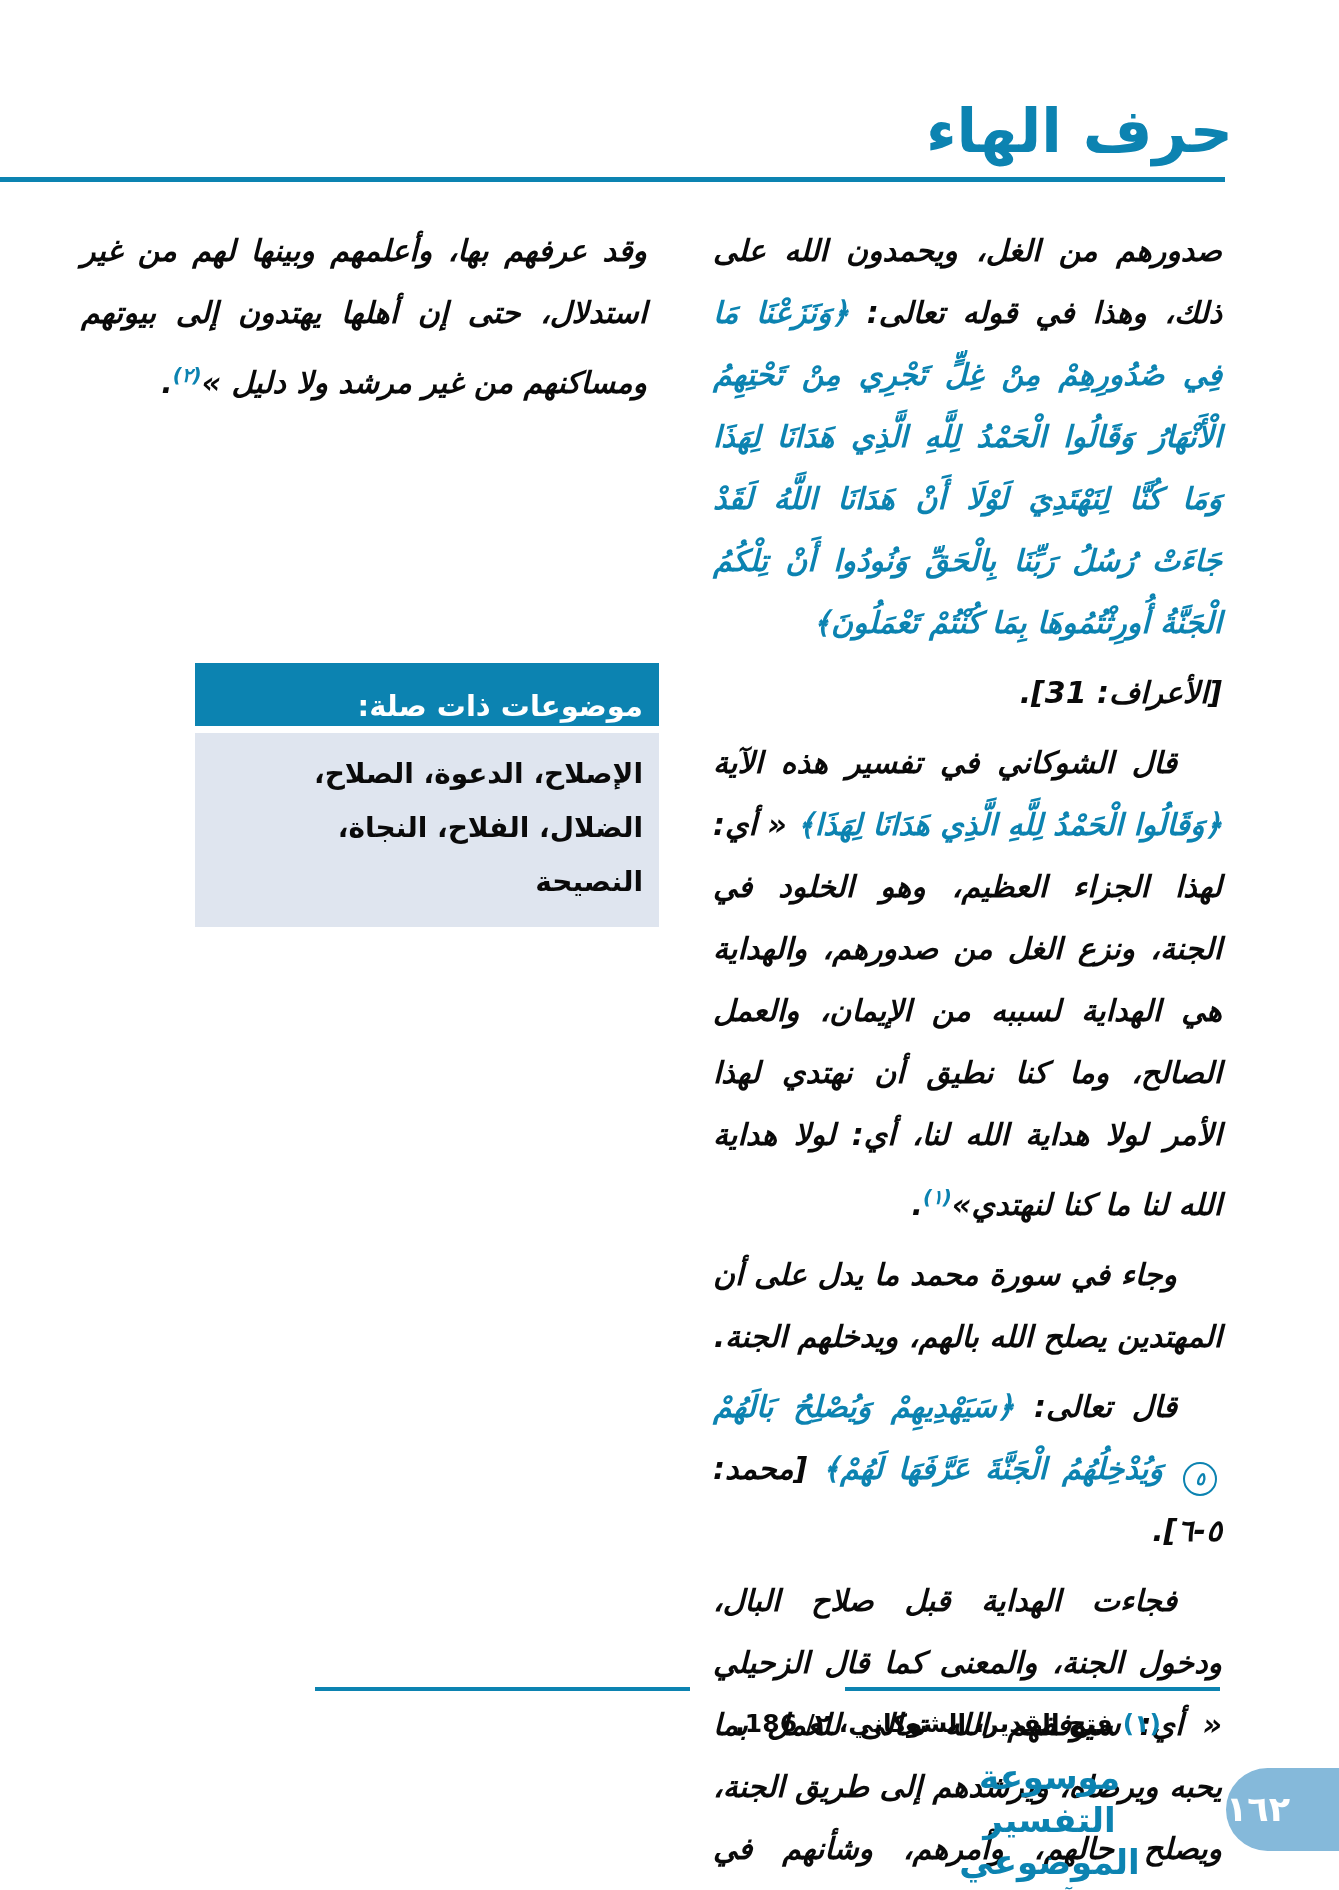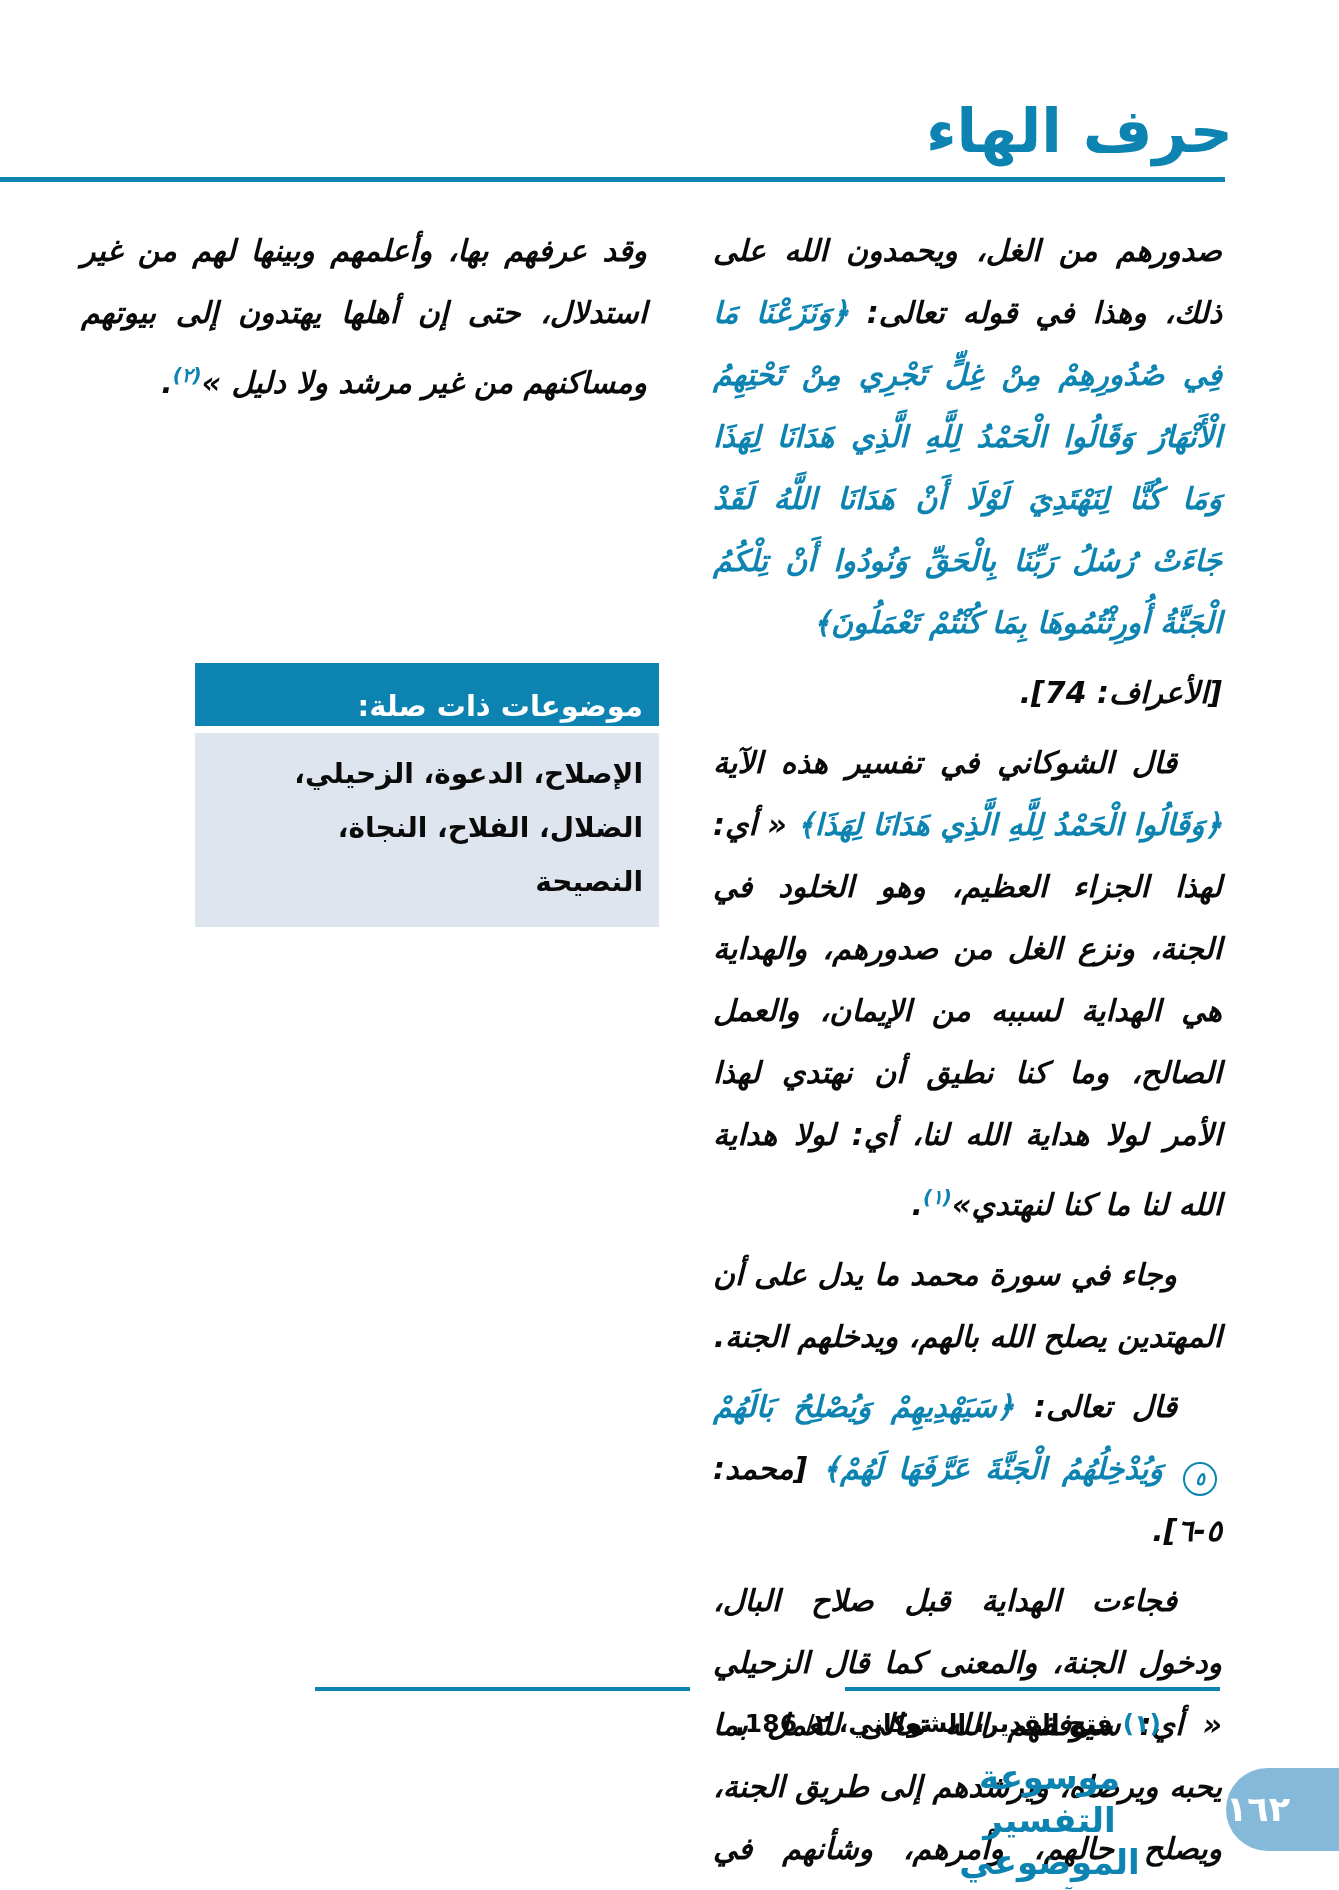--- a/index.html
+++ b/index.html
@@ -116,34 +116,34 @@
 </head>
 <body>
 
 <div class="page">
 
   <div class="header-title">حرف الهاء</div>
   <div class="header-rule"></div>
 
   <div class="col col-right">
     <p class="para"><span>صدورهم من الغل، ويحمدون الله على ذلك، وهذا في قوله تعالى: </span><span class="seg-q">﴿وَنَزَعْنَا مَا فِي صُدُورِهِمْ مِنْ غِلٍّ تَجْرِي مِنْ تَحْتِهِمُ الْأَنْهَارُ وَقَالُوا الْحَمْدُ لِلَّهِ الَّذِي هَدَانَا لِهَذَا وَمَا كُنَّا لِنَهْتَدِيَ لَوْلَا أَنْ هَدَانَا اللَّهُ لَقَدْ جَاءَتْ رُسُلُ رَبِّنَا بِالْحَقِّ وَنُودُوا أَنْ تِلْكُمُ الْجَنَّةُ أُورِثْتُمُوهَا بِمَا كُنْتُمْ تَعْمَلُونَ﴾</span></p>
-    <p class="para"><span>[الأعراف: 74].</span></p>
+    <p class="para"><span>[الأعراف: 31].</span></p>
     <p class="para indent"><span>قال الشوكاني في تفسير هذه الآية </span><span class="seg-q">﴿وَقَالُوا الْحَمْدُ لِلَّهِ الَّذِي هَدَانَا لِهَذَا﴾</span><span> « أي: لهذا الجزاء العظيم، وهو الخلود في الجنة، ونزع الغل من صدورهم، والهداية هي الهداية لسببه من الإيمان، والعمل الصالح، وما كنا نطيق أن نهتدي لهذا الأمر لولا هداية الله لنا، أي: لولا هداية الله لنا ما كنا لنهتدي»</span><span class="seg-m">(١)</span><span>.</span></p>
     <p class="para indent"><span>وجاء في سورة محمد ما يدل على أن المهتدين يصلح الله بالهم، ويدخلهم الجنة.</span></p>
     <p class="para indent"><span>قال تعالى: </span><span class="seg-q">﴿سَيَهْدِيهِمْ وَيُصْلِحُ بَالَهُمْ </span><span class="seg-a">٥</span><span class="seg-q"> وَيُدْخِلُهُمُ الْجَنَّةَ عَرَّفَهَا لَهُمْ﴾</span><span> [محمد: ٥-٦].</span></p>
     <p class="para indent"><span>فجاءت الهداية قبل صلاح البال، ودخول الجنة، والمعنى كما قال الزحيلي « أي: سيوفقهم الله تعالى للعمل بما يحبه ويرضاه، ويرشدهم إلى طريق الجنة، ويصلح حالهم، وأمرهم، وشأنهم في الآخرة، أي: تحفظ أعمالهم وتخلد لهم، ويدخلهم روضات الجنات يحبرون فيها،</span></p>
   </div>
 
   <div class="col col-left">
     <p class="para"><span>وقد عرفهم بها، وأعلمهم وبينها لهم من غير استدلال، حتى إن أهلها يهتدون إلى بيوتهم ومساكنهم من غير مرشد ولا دليل »</span><span class="seg-m">(٢)</span><span>.</span></p>
   </div>
 
   <div class="topics-box">
     <div class="topics-header">موضوعات ذات صلة:</div>
-    <div class="topics-body">الإصلاح، الدعوة، الزحيلي، الضلال، الفلاح، النجاة، النصيحة</div>
+    <div class="topics-body">الإصلاح، الدعوة، الصلاح، الضلال، الفلاح، النجاة، النصيحة</div>
   </div>
 
   <div class="fn-sep fn-sep-right"></div>
   <div class="fn-sep fn-sep-left"></div>
 
   <div class="footnote fn-right">
     <span class="fn-marker">(١)</span><span class="fn-text">فتح القدير، الشوكاني، ٢/ 186.</span>
   </div>
 
   <div class="footer-logo">

